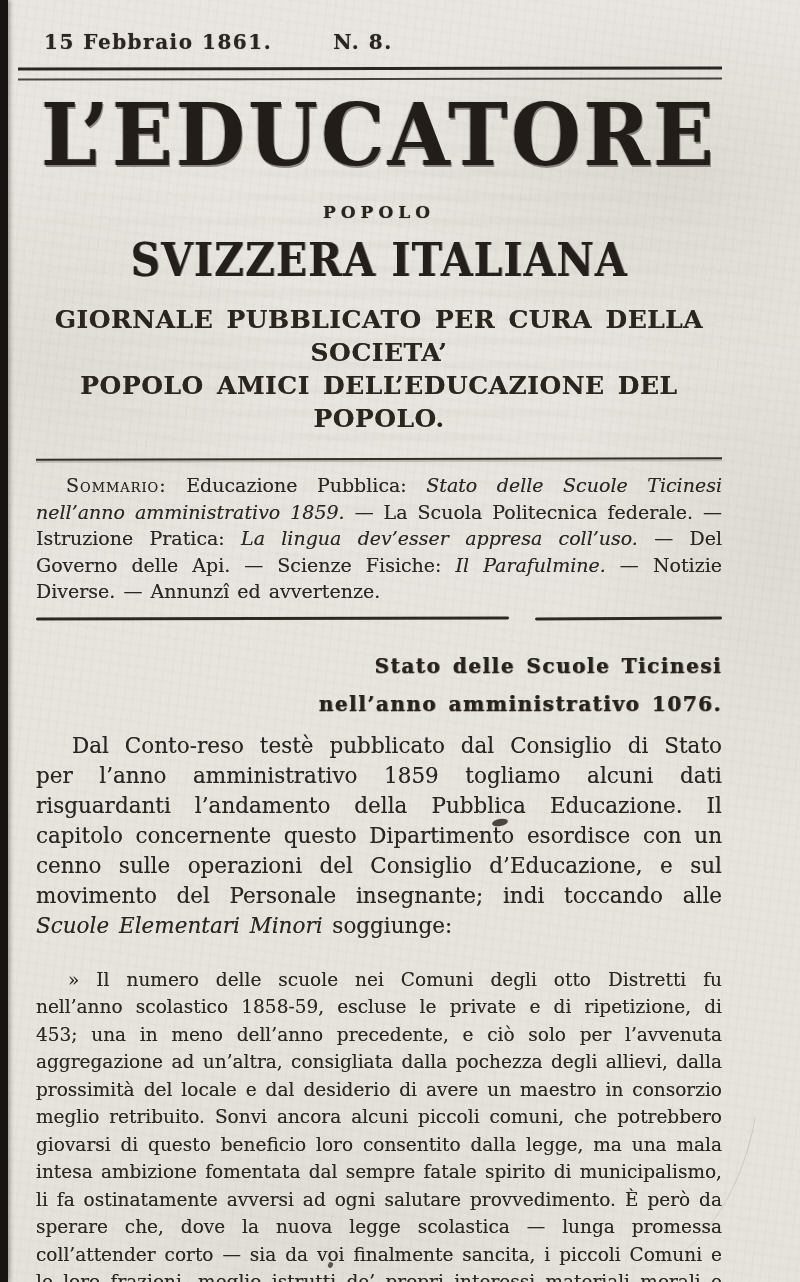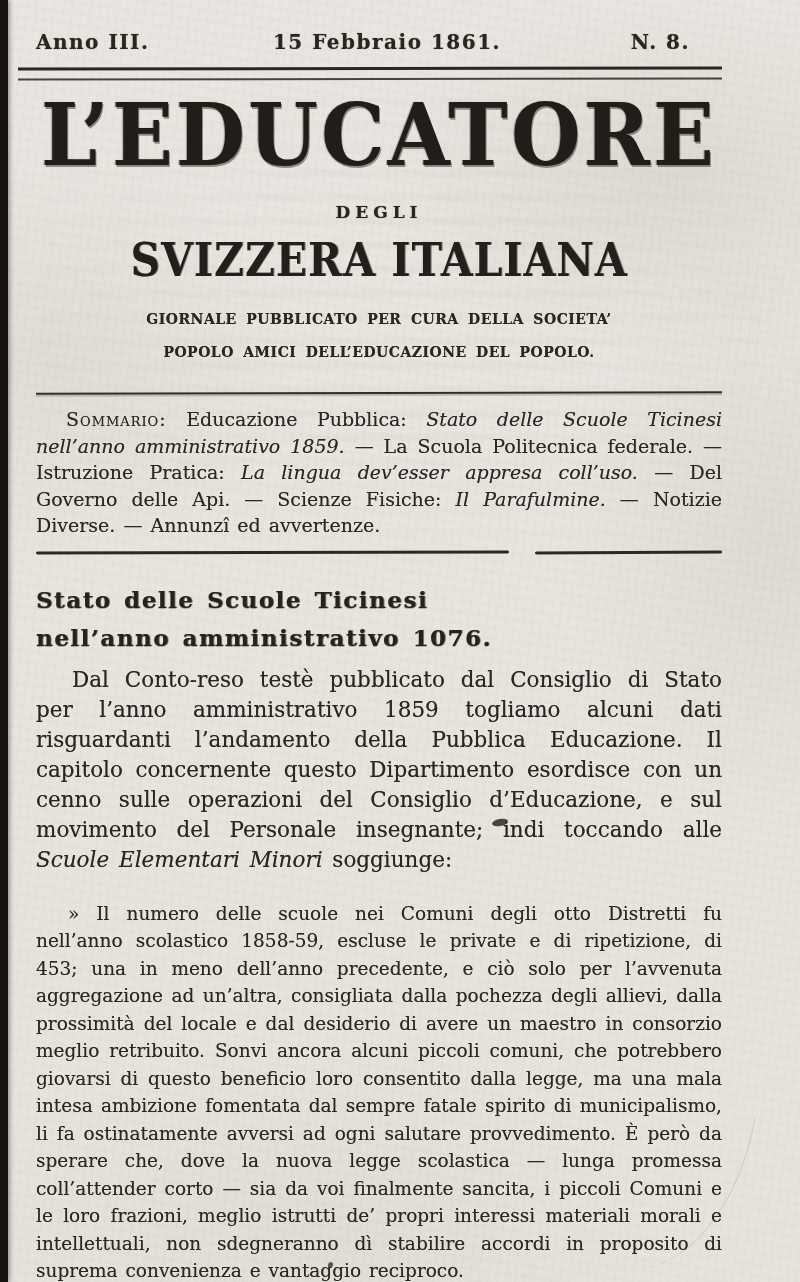--- a/index.html
+++ b/index.html
@@ -62,42 +62,42 @@
   }
   .masthead-subtitle{
     margin:14px 0 0 0;text-align:center;
     font-size:41px;font-weight:bold;line-height:1.1;
     letter-spacing:1px;color:#241f1a;
     transform:scaleY(1.12);transform-origin:top center;
     text-shadow:1px 0 0 rgba(36,31,26,.5);
   }
   .tagline{
     margin:22px 0 0 0;text-align:center;
-    font-size:14px;line-height:33px;font-weight:bold;
+    font-size:25px;line-height:33px;font-weight:bold;
     letter-spacing:.5px;word-spacing:4px;color:#2b2520;
     text-shadow:0 0 .5px rgba(43,37,32,.6);
   }
   .rule-single{margin-top:23px;height:2px;background:#332d27;
     box-shadow:0 2px 0 rgba(51,45,39,.22);transform:rotate(-.12deg);}
   .sommario{
     margin:12px 0 12px 0;
     font-size:19px;line-height:26.5px;
     text-align:justify;text-indent:30px;
     word-spacing:2px;color:#2b2621;
     text-shadow:0 0 .5px rgba(43,38,33,.5);
   }
   .smallcaps{font-variant:small-caps;letter-spacing:1px;}
   .italic{font-style:italic;}
   .bold-italic{font-style:italic;font-weight:normal;}
   .divider{margin-top:6px;display:flex;gap:26px;align-items:center;}
   .divider .seg-long{flex:0 0 69%;height:3px;background:#2e2822;border-radius:2px;transform:rotate(-.15deg);}
   .divider .seg-short{flex:1;height:3px;background:#2e2822;border-radius:2px;transform:rotate(-.3deg);}
   .article-title{
-    margin:27px 0 0 0;text-align:left;
-    font-size:23px;font-weight:bold;line-height:38px;
+    margin:27px 0 0 0;text-align:right;
+    font-size:20px;font-weight:bold;line-height:38px;
     letter-spacing:1.5px;word-spacing:3px;color:#28221c;
     text-shadow:1px 0 0 rgba(40,34,28,.55), 0 1px 0 rgba(40,34,28,.3);
   }
   .article-title span{display:block;}
   .body-para{
     margin:8px 0 0 0;
     font-size:21.5px;line-height:30px;
     text-align:justify;text-indent:36px;
     word-spacing:3px;color:#2a2520;
     text-shadow:0 0 .5px rgba(42,37,32,.55);
@@ -124,30 +124,29 @@
 
 <div class="page">
 
   <div class="bleed"></div>
   <div class="grain"></div>
   <div class="scan-edge"></div>
 
   <div class="content">
 
     <div class="issue-header">
-      <span class="left">Anno III.</span>
       <span class="center">15 Febbraio 1861.</span>
       <span class="right">N. 8.</span>
     </div>
 
     <div class="double-rule"></div>
 
     <h1 class="masthead-title">L’EDUCATORE</h1>
 
-    <div class="masthead-della">DEGLI</div>
+    <div class="masthead-della">POPOLO</div>
 
     <h2 class="masthead-subtitle">SVIZZERA ITALIANA</h2>
 
     <div class="tagline">
       <span>GIORNALE PUBBLICATO PER CURA DELLA SOCIETA’</span><br>
       <span>POPOLO AMICI DELL’EDUCAZIONE DEL POPOLO.</span>
     </div>
 
     <div class="rule-single"></div>
 

